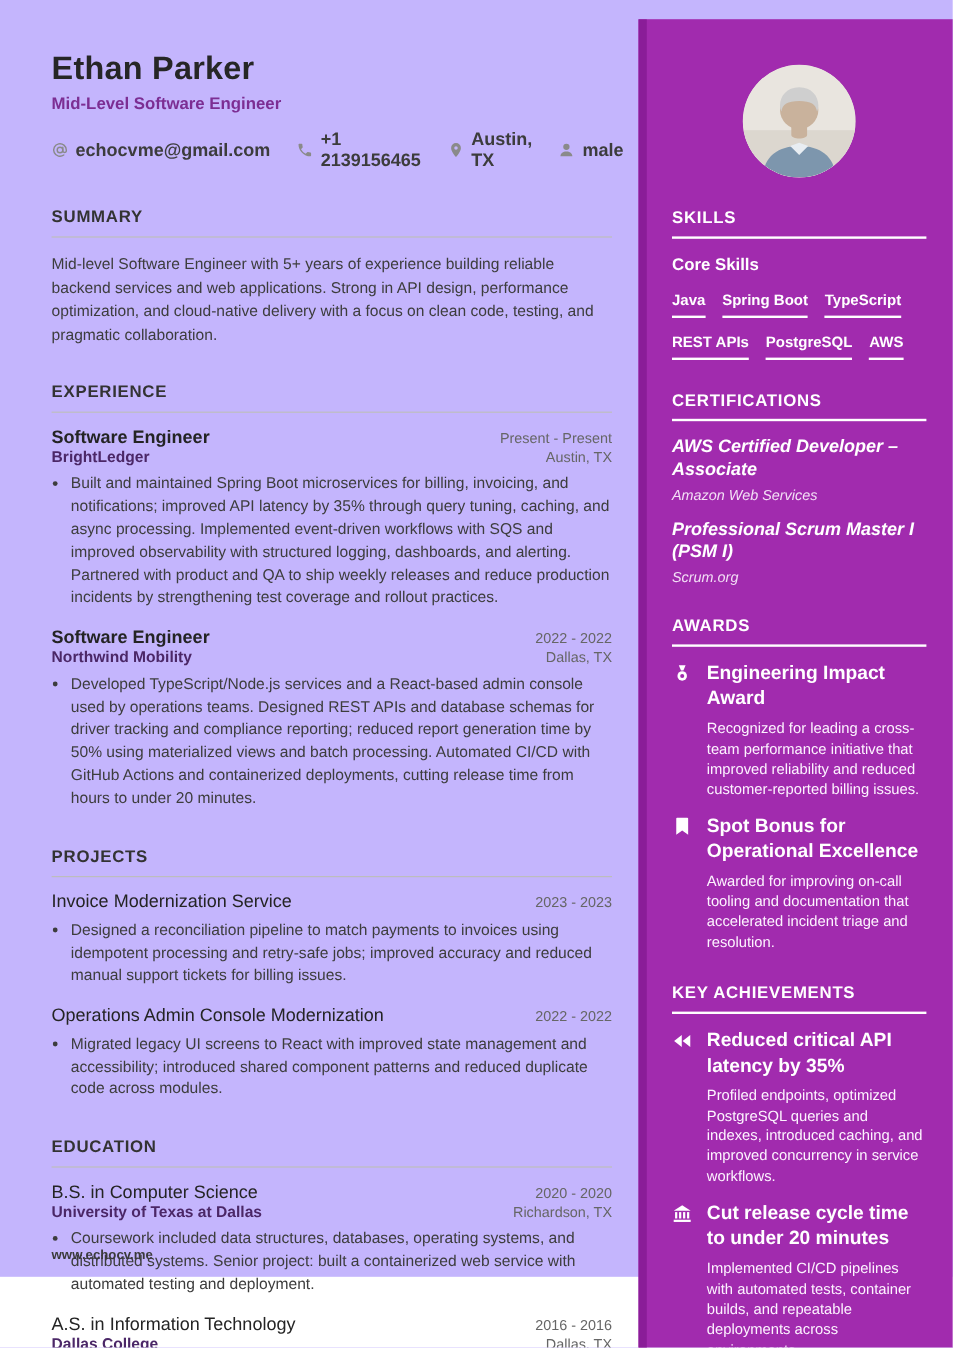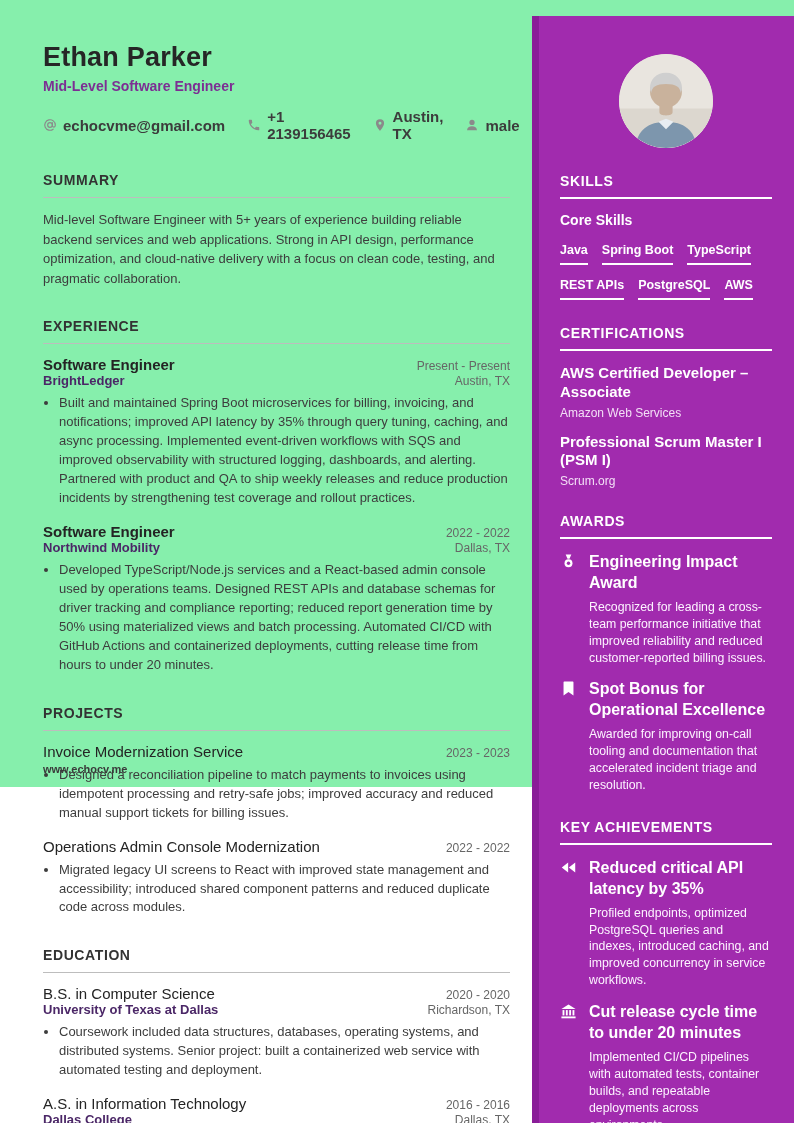--- a/index.html
+++ b/index.html
@@ -1,18 +1,18 @@
 <!DOCTYPE html>
 <html><head>
 <meta charset="utf-8">
 <style>
   * { margin:0; padding:0; box-sizing:border-box; }
   html,body { width:794px; height:1123px; }
   body { font-family:"Liberation Sans","DejaVu Sans",sans-serif; background:#fff; position:relative; overflow:hidden; }
-  .page { position:relative; width:794px; height:787px; background:#86efac; }
+  .page { position:relative; width:794px; height:1064px; background:#c4b5fd; }
 
   
   .left { position:absolute; left:0; top:0; width:532px; padding:42px 22px 0 43px; }
   .name { font-size:27px; font-weight:700; color:#262626; letter-spacing:.2px; }
   .job-title { font-size:14px; font-weight:700; color:#7C2E93; margin-top:5px; }
   .contact-row { display:flex; align-items:center; gap:22px; margin-top:14px; }
   .contact { display:flex; align-items:center; gap:6px; font-size:15px; font-weight:700; color:#3c3c3c; }
   .cicon { width:14px; height:14px; display:inline-flex; }
   .cicon svg { width:14px; height:14px; }
 
@@ -37,21 +37,21 @@
   .sidebar::before { content:""; position:absolute; left:0; top:0; width:7px; height:100%; background:#8A1D98; }
   .avatar { width:94px; height:94px; border-radius:50%; overflow:hidden; margin:0 auto; background:#e4dfd8; }
   .avatar svg { width:94px; height:94px; display:block; }
 
   .ssec { margin-top:25px; }
   .ssec h2 { font-size:14px; font-weight:700; color:#fff; letter-spacing:.6px; padding-bottom:8px; border-bottom:2px solid #fff; margin-bottom:13px; }
   .skill-group { font-size:14px; font-weight:700; margin-bottom:2px; }
   .chips { display:flex; flex-wrap:wrap; column-gap:14px; }
   .chip { font-size:12.5px; font-weight:700; padding-bottom:6px; border-bottom:2px solid #fff; margin-top:13px; }
 
-  .cert { margin-bottom:13px; }
+  .cert { margin-bottom:13px;font-style:italic; }
   .cert-title { font-size:15px; font-weight:700; line-height:1.25; }
   .cert-issuer { font-size:12px; color:#f3dff6; margin-top:4px; }
 
   .aw { display:flex; gap:10px; margin-bottom:13px; }
   .aw-icon { flex:0 0 19px; padding-top:1px; }
   .aw-icon svg { width:17px; height:17px; }
   .aw-title { font-size:16px; font-weight:700; line-height:1.3; margin-bottom:5px; }
   .aw-desc { font-size:12.3px; line-height:1.38; color:#fdf3ff; }
 </style>
 </head>

